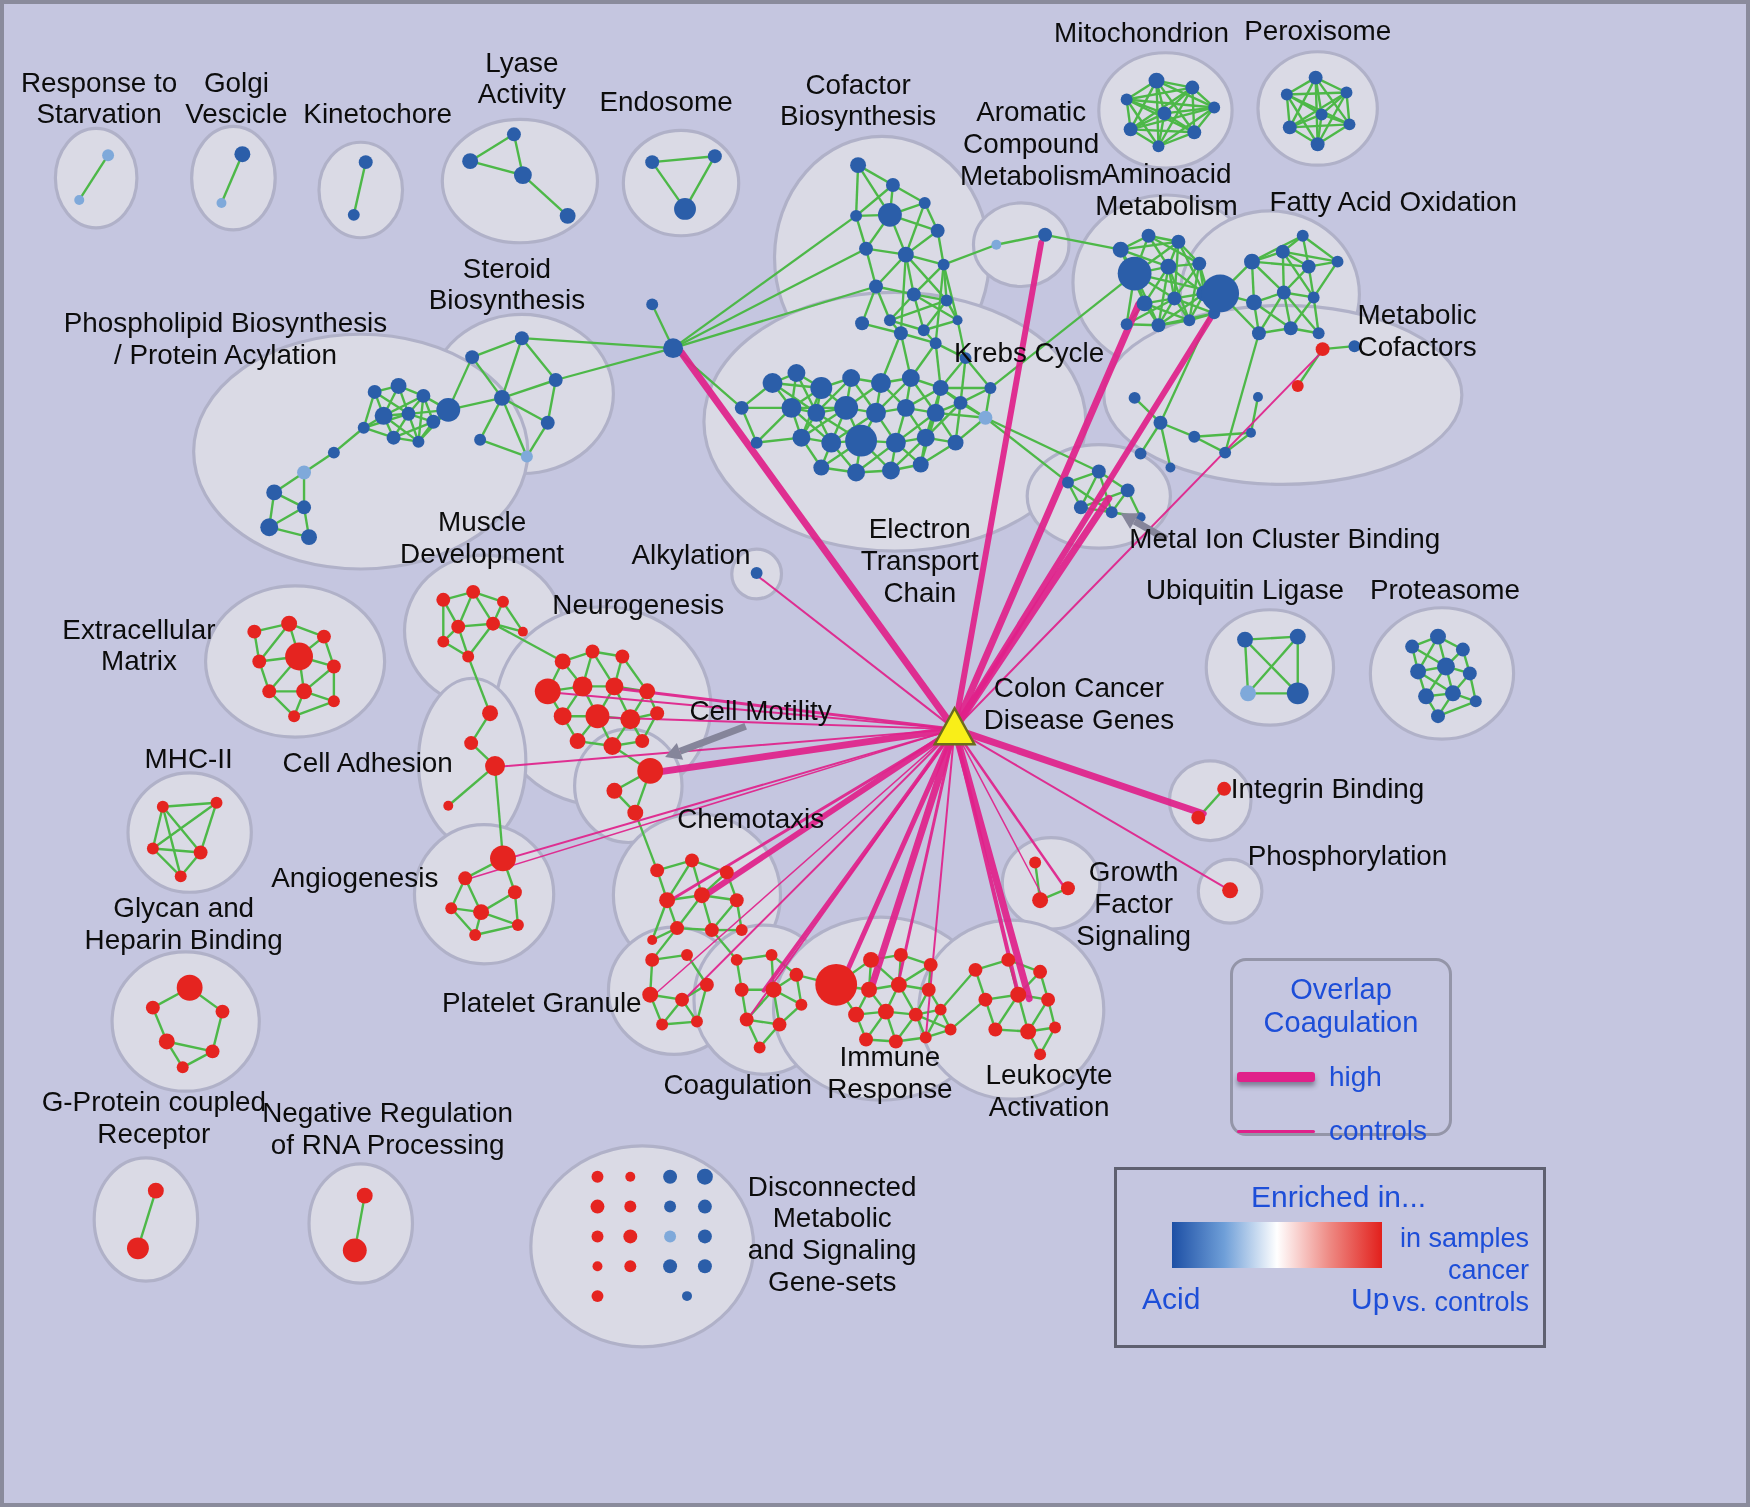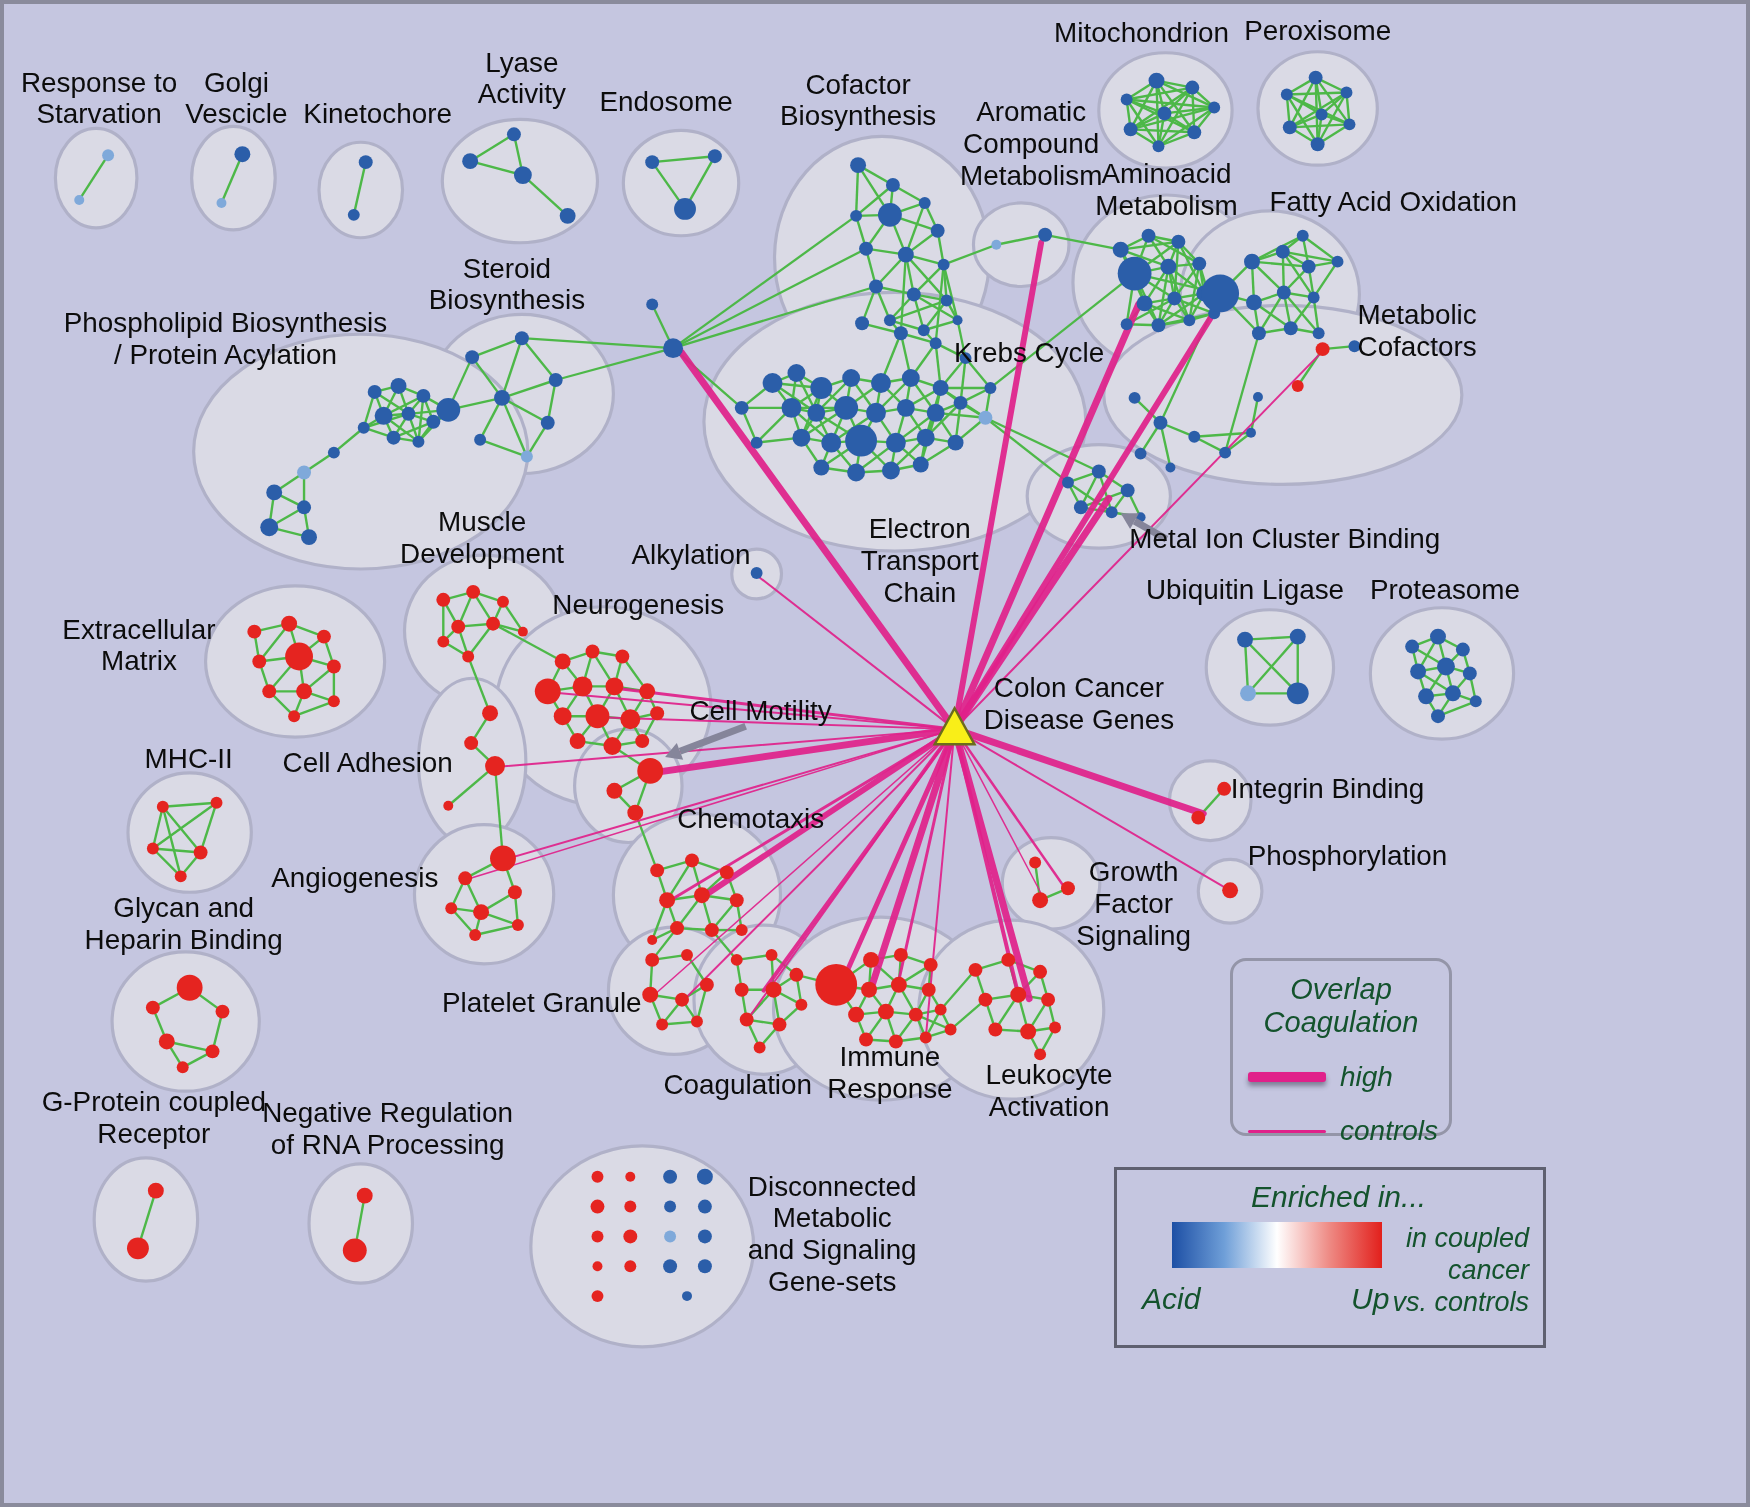--- a/index.html
+++ b/index.html
@@ -7,30 +7,30 @@
     position:relative;
     width:1750px;height:1507px;
     background:#c5c6e0;
     border:4px solid #8a8b9c;
     box-sizing:border-box;
     overflow:hidden;
     font-family:"Liberation Sans",sans-serif;
   }
   #network{position:absolute;left:0;top:0;width:100%;height:100%;}
   svg text{font-family:"Liberation Sans",sans-serif;font-size:28px;fill:#0c0c0c;}
-  .legend{position:absolute;box-sizing:border-box;color:#14532d;font-style:italic;}
+  .legend{position:absolute;box-sizing:border-box;color:#1d4ed8;}
   .legend-overlap{
     left:1226px;top:954px;width:222px;height:178px;
     border:3px solid #9495a8;border-radius:16px;
     padding-top:12px;
   }
   .legend-overlap .legend-title{
     text-align:center;font-size:29px;line-height:33px;
   }
-  .legend-row{display:flex;align-items:center;margin:22px 0 0 15px;}
+  .legend-row{display:flex;align-items:center;margin:22px 0 0 4px;}
   .line-sample{width:78px;margin-right:14px;background:#e0218a;border-radius:3px;}
   .line-sample.high{height:10px;box-shadow:0 4px 5px rgba(40,40,60,.45);}
   .line-sample.moderate{height:3px;}
   .legend-row span{font-size:28px;}
   .legend-enriched{
     left:1110px;top:1163px;width:432px;height:181px;
     border:3px solid #5f6070;background:#c5c6e0;
   }
   .legend-enriched .legend-title{
     text-align:center;font-size:30px;margin-top:10px;margin-left:17px;
@@ -1074,18 +1074,18 @@
       <span>controls</span>
     </div>
   </div>
 
   <div class="legend legend-enriched">
     <div class="legend-title">Enriched in...</div>
     <div class="gradient-bar"></div>
     <div class="down-label">Acid</div>
     <div class="up-label">Up</div>
     <div class="side-note">
-      <div>in coupled</div>
+      <div>in samples</div>
       <div>cancer</div>
       <div>vs. controls</div>
     </div>
   </div>
 </div>
 
 </body></html>

